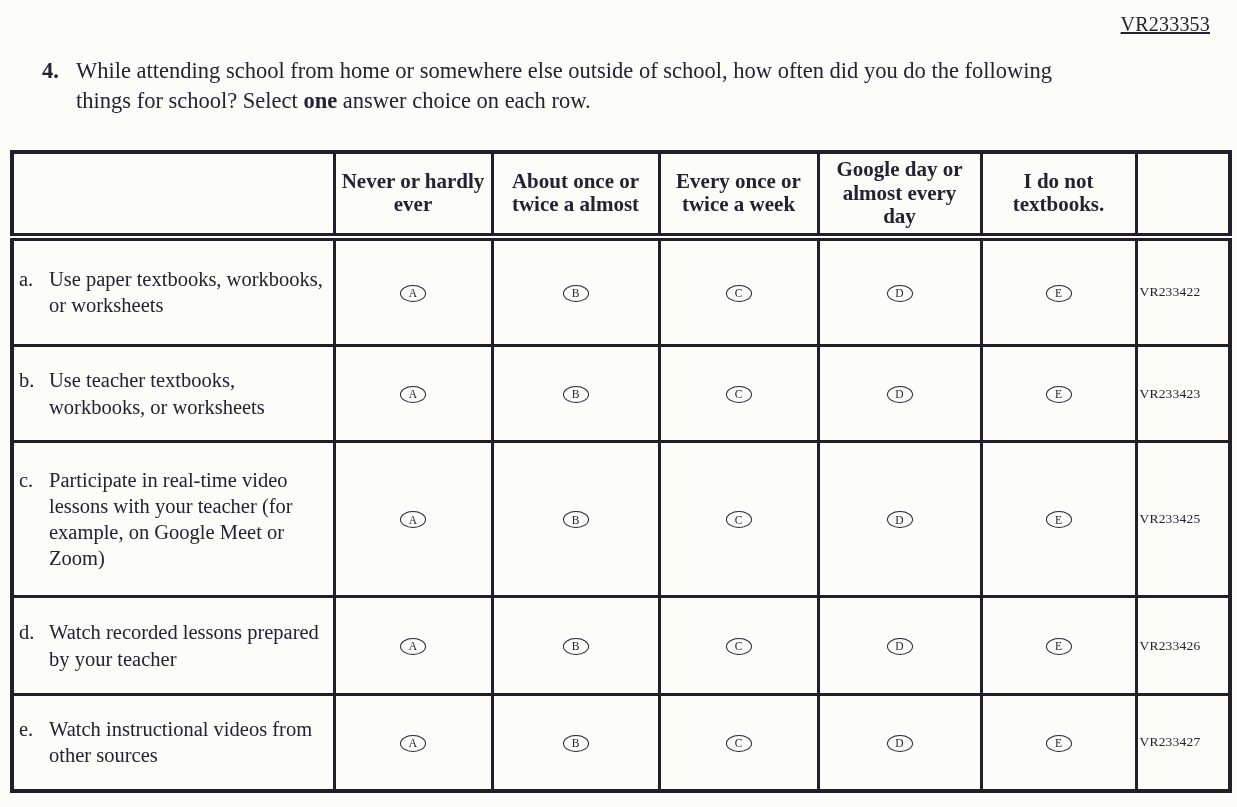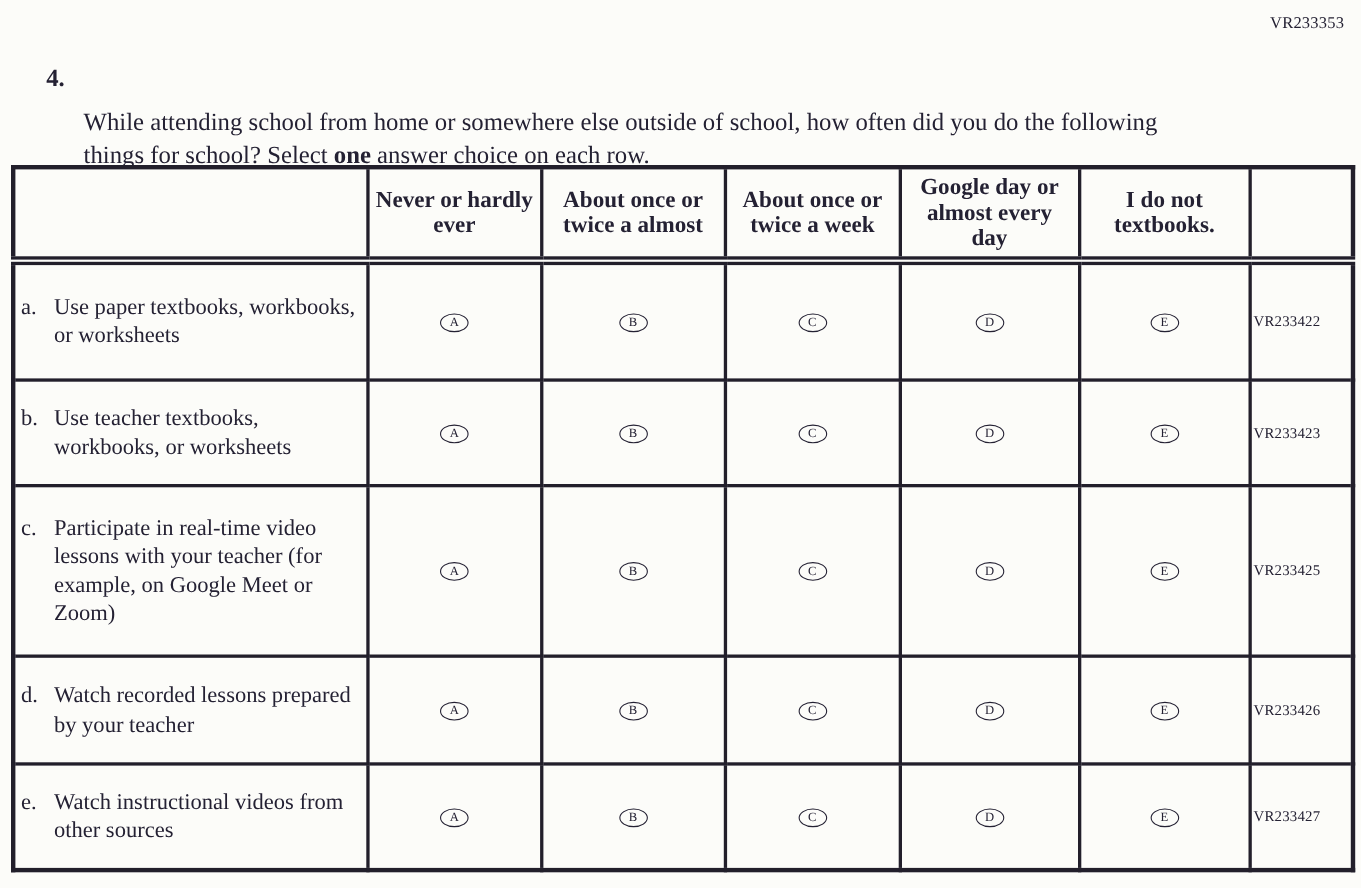--- a/index.html
+++ b/index.html
@@ -6,39 +6,40 @@
   html, body { background: #fcfcf9; }
   body {
     width: 1237px; height: 807px;
     position: relative;
     font-family: "Liberation Serif", serif;
     color: #242133;
     overflow: hidden;
   }
   .form-code {
     position: absolute;
-    top: 13px; right: 15px;
-    font-size: 15px;
+    top: 13px; right: 27px;
+    font-size: 20px;
     letter-spacing: 0.2px;
+    text-decoration: underline;
   }
   .question {
     position: absolute;
     top: 56px; left: 42px;
     width: 1070px;
     display: flex;
     align-items: flex-start;
     font-size: 22.5px;
     line-height: 1.35;
   }
   .q-number {
     font-weight: bold;
     width: 34px;
     flex: 0 0 34px;
   }
-  .q-text { flex: 1; margin-top: 40px; }
+  .q-text { flex: 1; }
   .q-bold { font-weight: bold; }
 
   table.matrix {
     position: absolute;
     top: 150px; left: 10px;
     width: 1218px;
     border-collapse: collapse;
     table-layout: fixed;
     background: #fcfcf9;
   }
@@ -114,21 +115,21 @@
     <col style="width:159px">
     <col style="width:163px">
     <col style="width:155px">
     <col style="width:94px">
   </colgroup>
   <thead>
     <tr>
       <th></th>
       <th>Never or hardly ever</th>
       <th>About once or twice a almost</th>
-      <th>About once or twice a week</th>
+      <th>Every once or twice a week</th>
       <th>Google day or almost every day</th>
       <th>I do not textbooks.</th>
       <th></th>
     </tr>
   </thead>
   <tbody>
       <tr>
         <td class="label-cell">
           <div class="label-inner">
             <span class="row-letter">a.</span>

